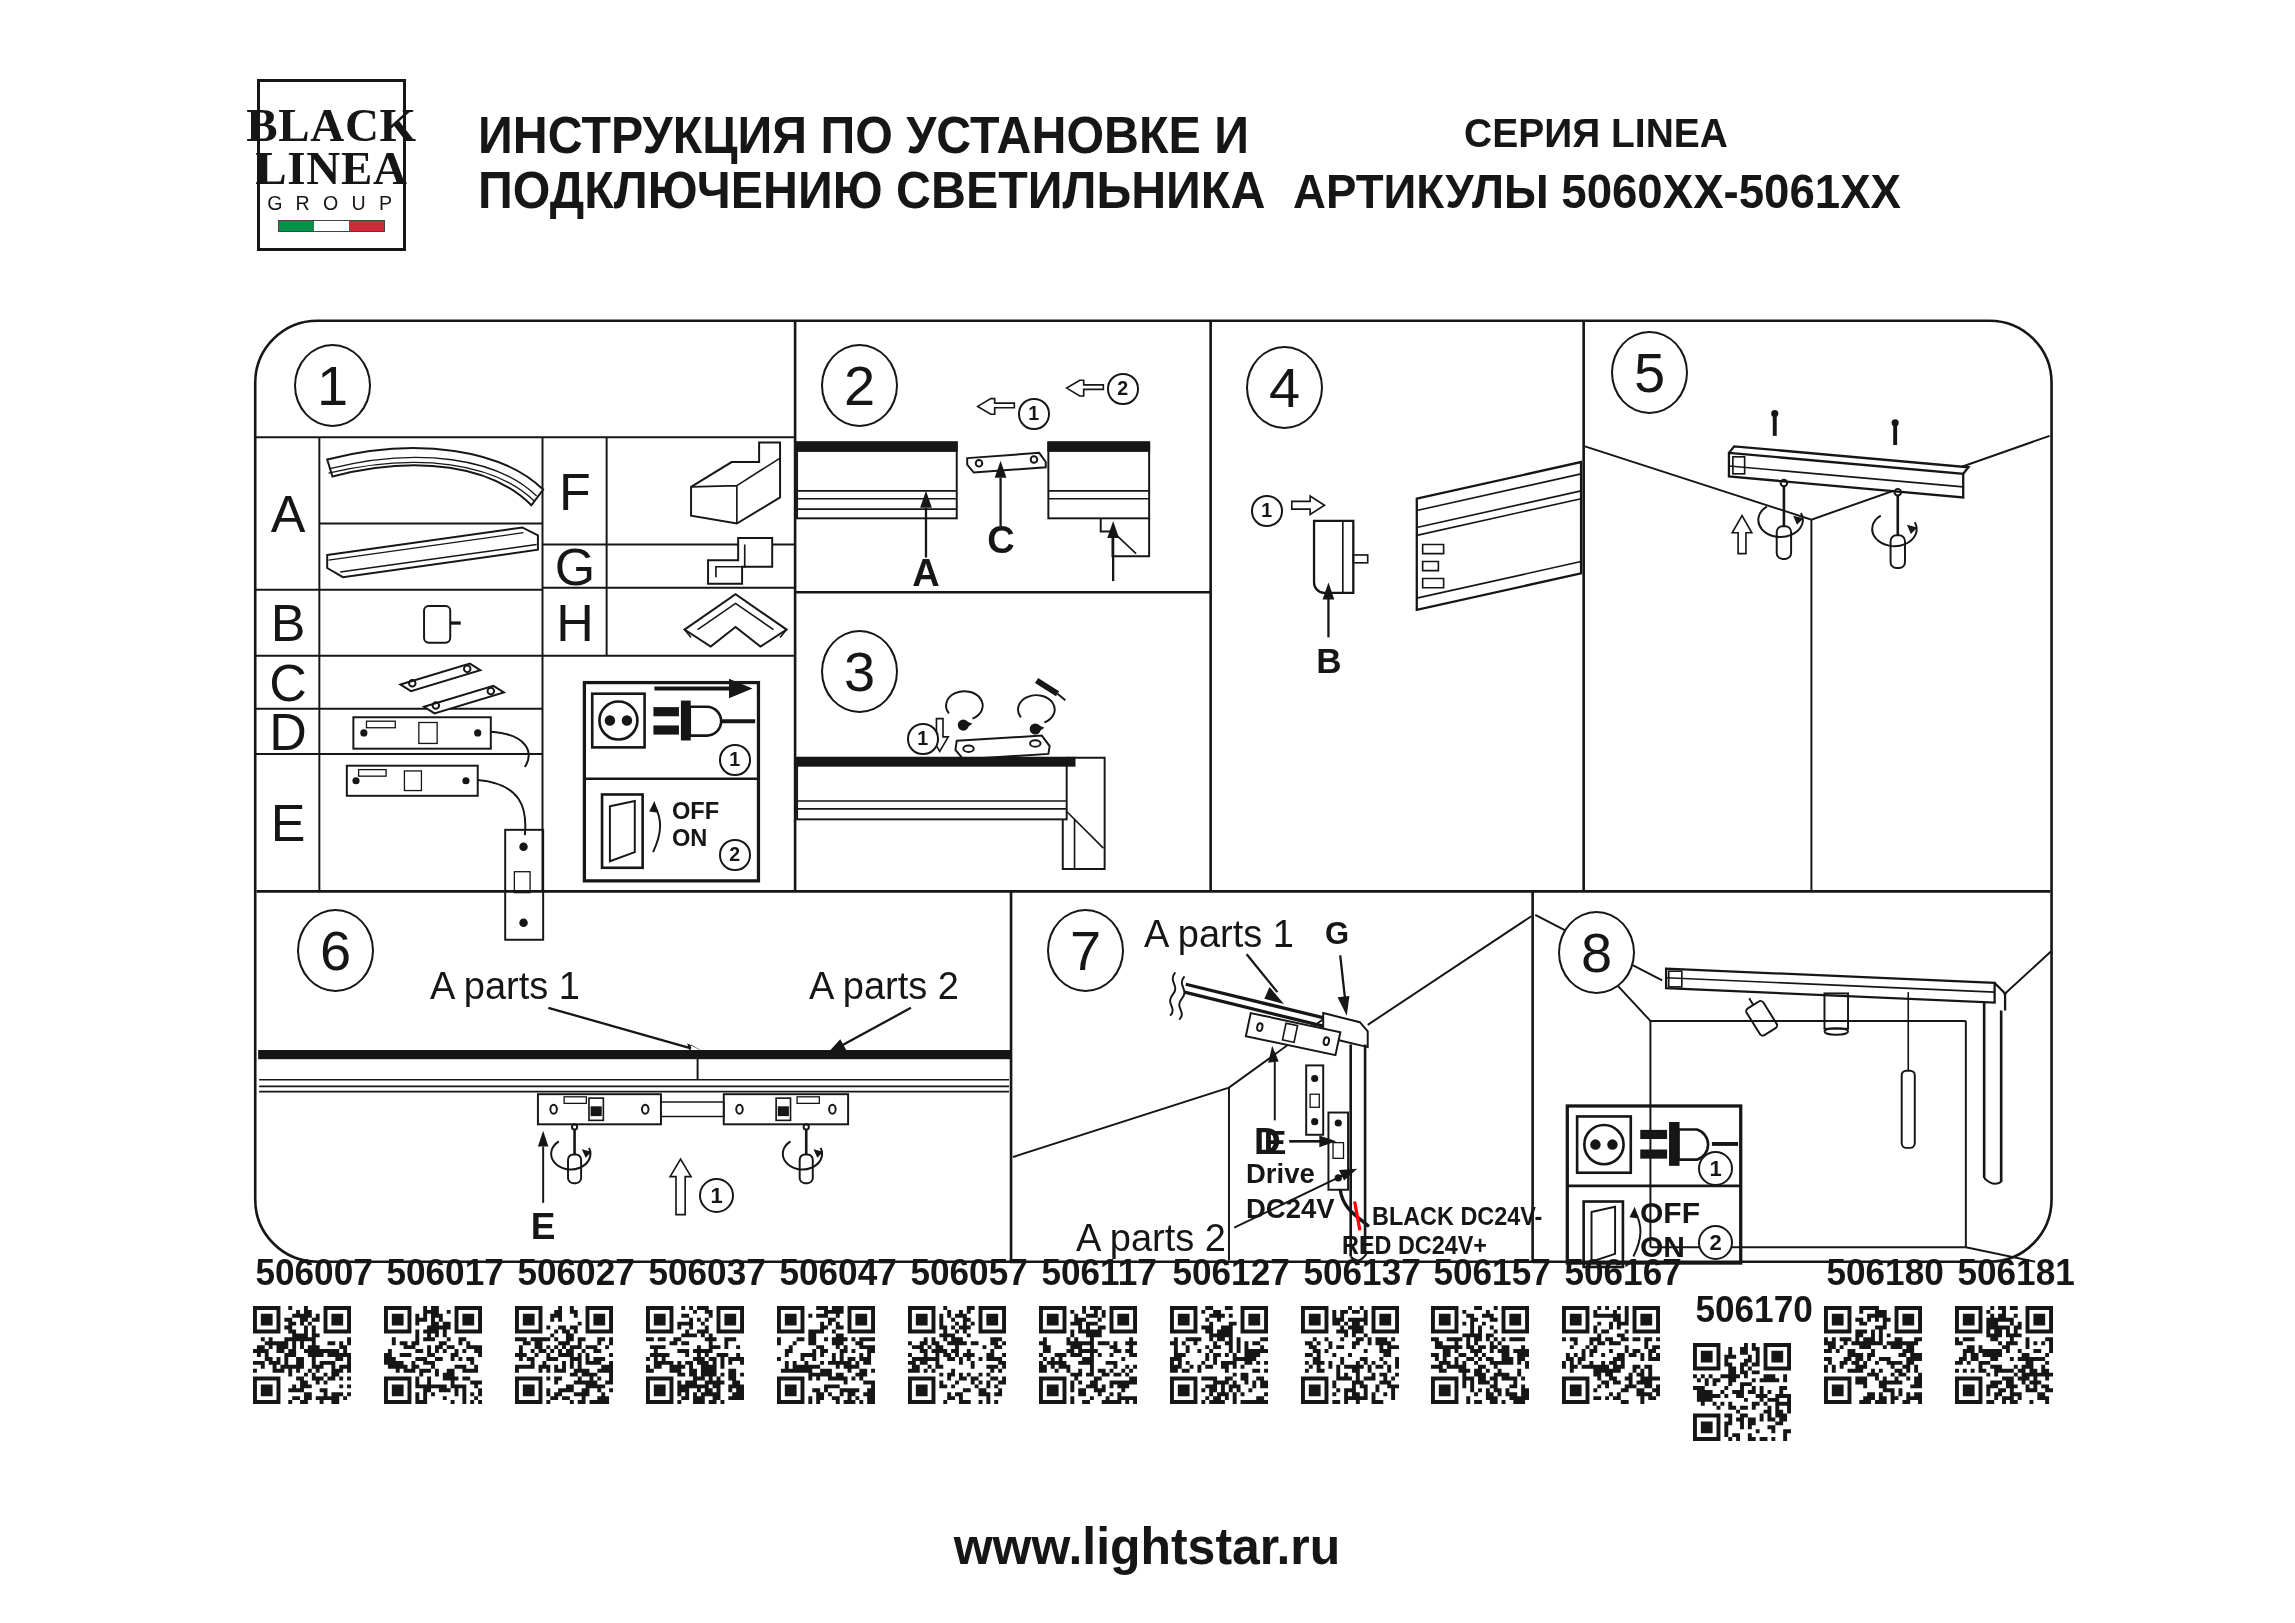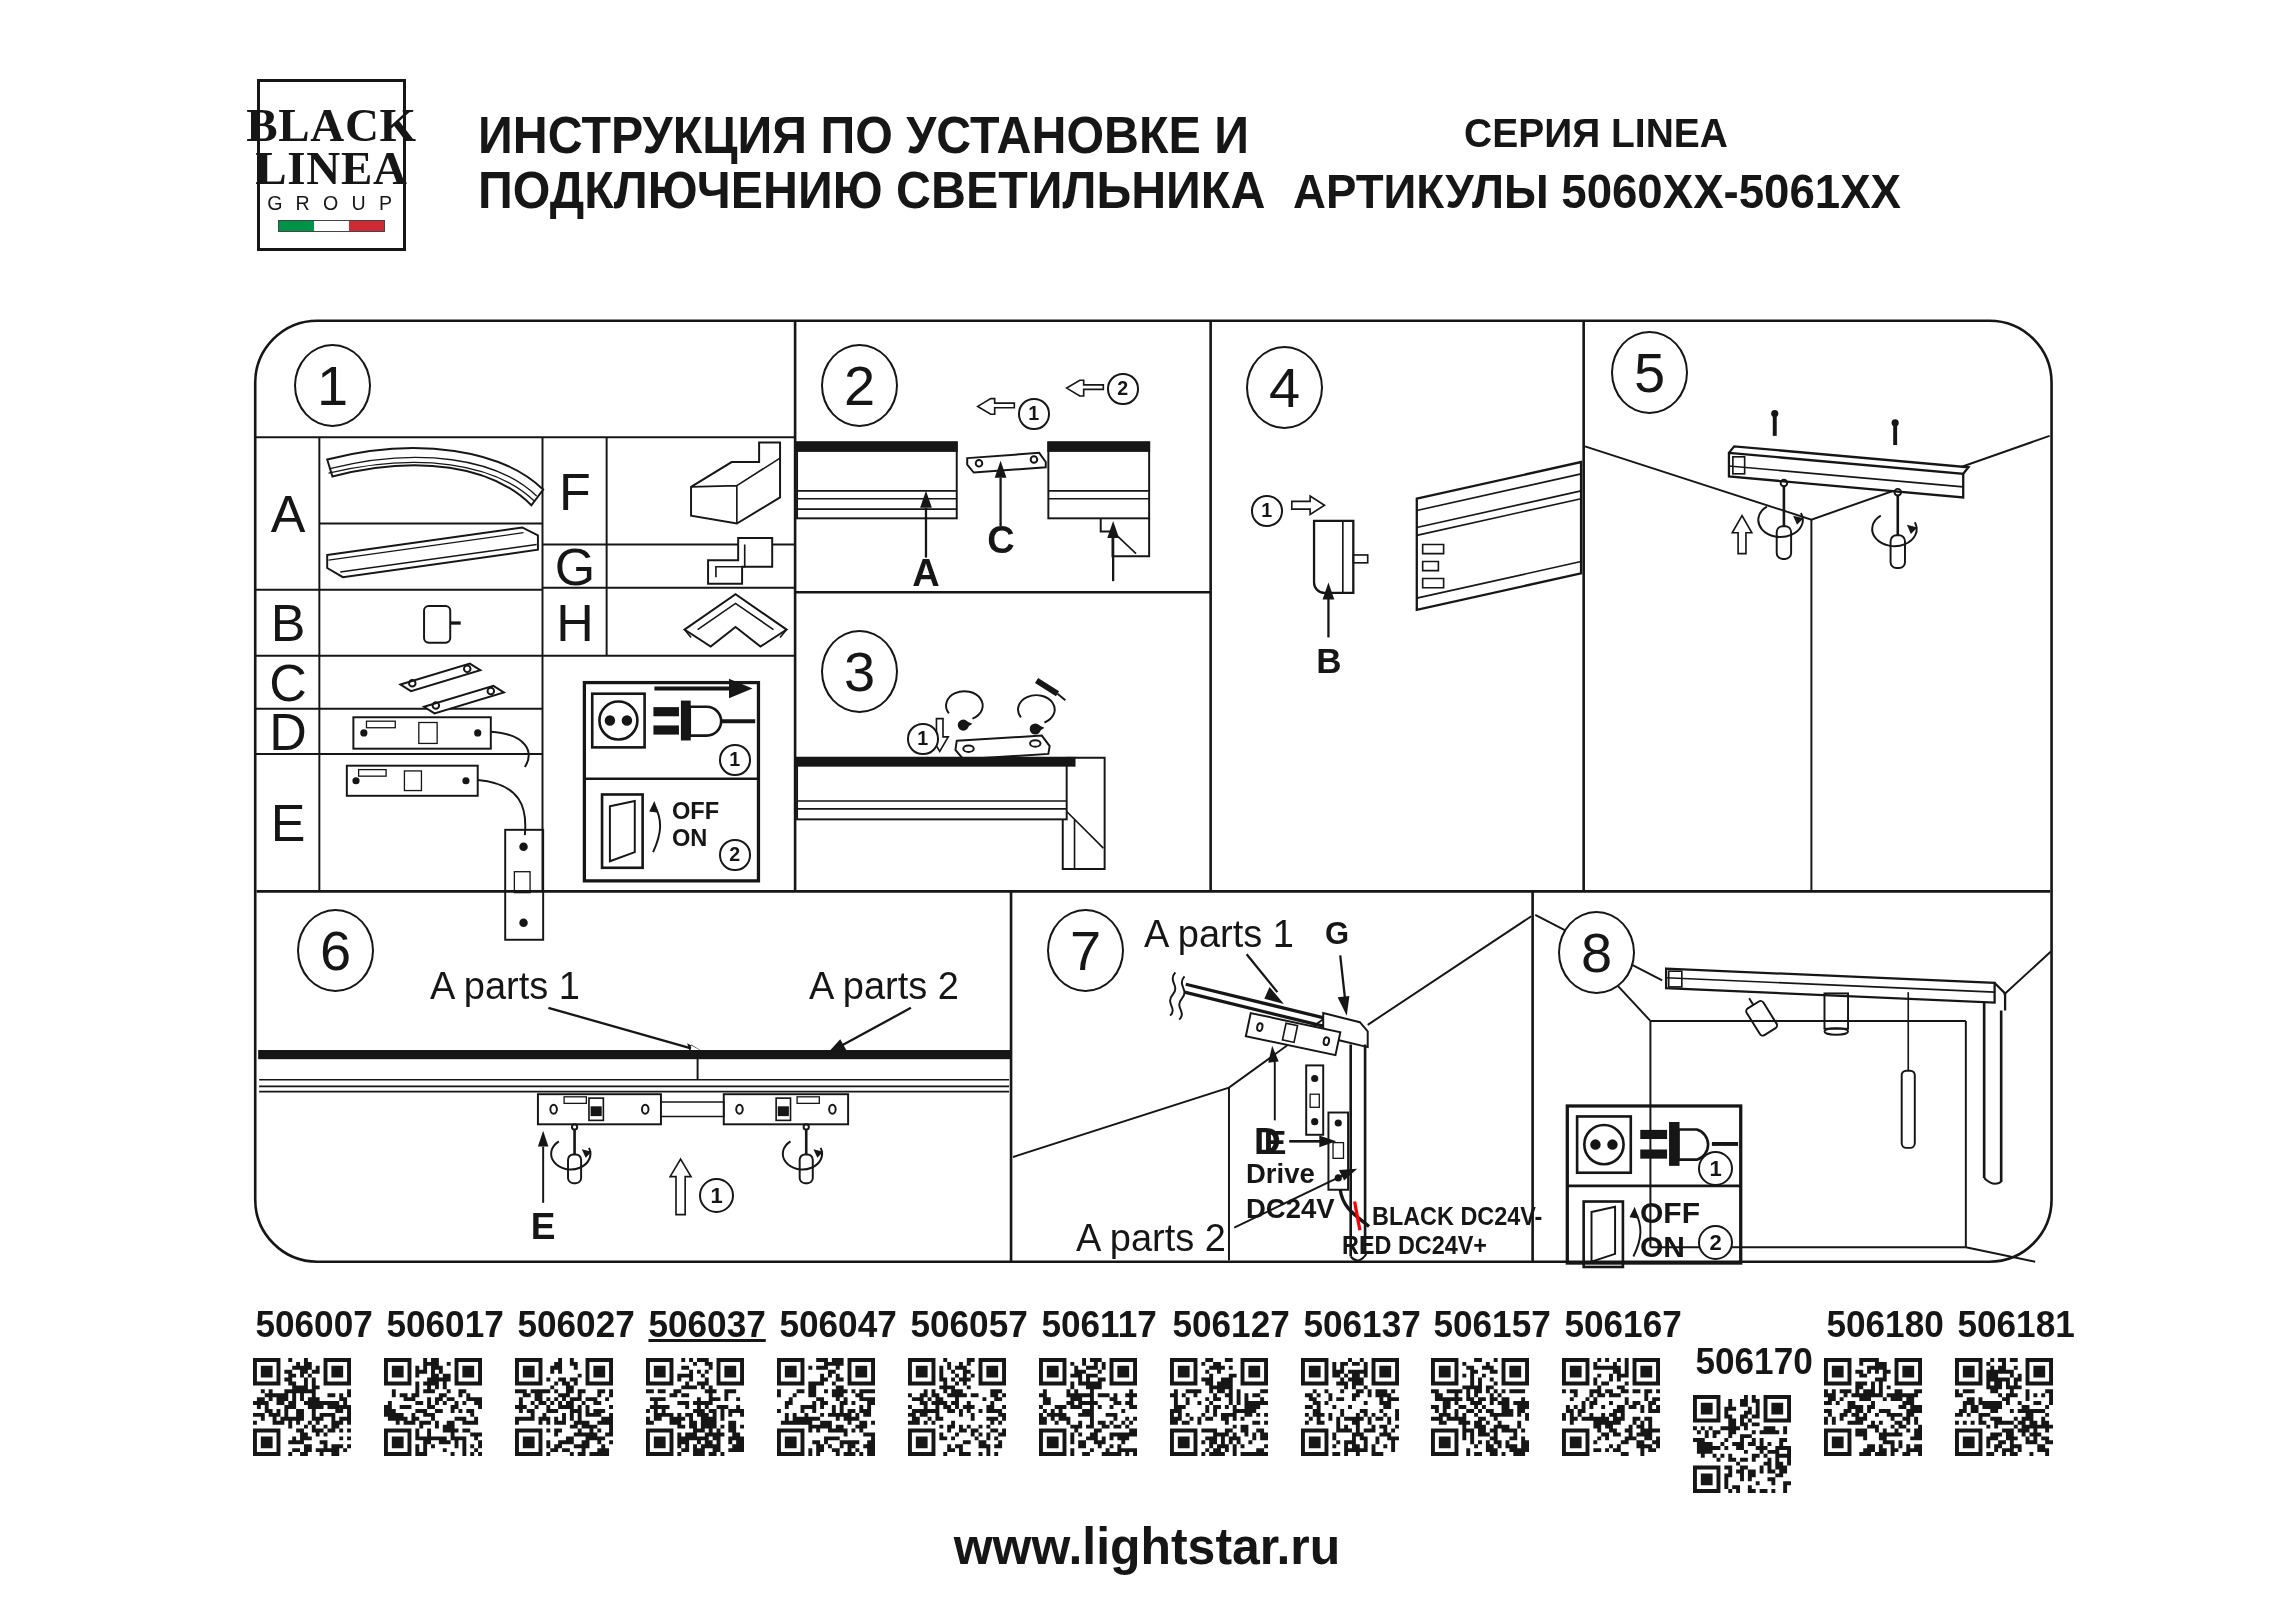--- a/index.html
+++ b/index.html
@@ -442,21 +442,21 @@
 
   <div class="abs badge lg" style="left:1698px;top:1151px;">
       <span>1</span>
     </div>
   <div class="abs txt b" style="left:1640px;top:1198px;font-size:30px;">OFF</div>
   <div class="abs txt b" style="left:1640px;top:1232px;font-size:30px;">ON</div>
   <div class="abs badge lg" style="left:1698px;top:1225px;">
       <span>2</span>
     </div>
 
-  <div class="abs" style="left:0;top:1304px;width:1841px;height:170px;">
+  <div class="abs" style="left:0;top:1252px;width:1841px;height:170px;">
       <div class="qr-item" style="left: 253px; top: 0px;">
         <div class="qr-label">506007</div>
         <div style="margin-top: 11.8px;"><svg width="98" height="98" viewBox="0 0 25 25">
     <rect width="25" height="25" fill="#fff"></rect>
     <path d="M9 0h1v1h-1zM13 0h1v1h-1zM11 1h1v1h-1zM13 1h1v1h-1zM14 1h1v1h-1zM10 2h1v1h-1zM11 2h1v1h-1zM12 2h1v1h-1zM13 2h1v1h-1zM14 2h1v1h-1zM16 2h1v1h-1zM8 3h1v1h-1zM9 3h1v1h-1zM12 3h1v1h-1zM13 3h1v1h-1zM15 3h1v1h-1zM16 3h1v1h-1zM9 4h1v1h-1zM10 4h1v1h-1zM12 4h1v1h-1zM14 4h1v1h-1zM8 5h1v1h-1zM9 5h1v1h-1zM13 5h1v1h-1zM15 5h1v1h-1zM9 6h1v1h-1zM10 6h1v1h-1zM13 6h1v1h-1zM15 6h1v1h-1zM10 7h1v1h-1zM11 7h1v1h-1zM12 7h1v1h-1zM13 7h1v1h-1zM15 7h1v1h-1zM16 7h1v1h-1zM2 8h1v1h-1zM4 8h1v1h-1zM8 8h1v1h-1zM9 8h1v1h-1zM10 8h1v1h-1zM11 8h1v1h-1zM12 8h1v1h-1zM13 8h1v1h-1zM14 8h1v1h-1zM15 8h1v1h-1zM24 8h1v1h-1zM3 9h1v1h-1zM4 9h1v1h-1zM5 9h1v1h-1zM6 9h1v1h-1zM7 9h1v1h-1zM8 9h1v1h-1zM10 9h1v1h-1zM12 9h1v1h-1zM15 9h1v1h-1zM19 9h1v1h-1zM20 9h1v1h-1zM22 9h1v1h-1zM24 9h1v1h-1zM1 10h1v1h-1zM2 10h1v1h-1zM4 10h1v1h-1zM6 10h1v1h-1zM7 10h1v1h-1zM8 10h1v1h-1zM10 10h1v1h-1zM12 10h1v1h-1zM14 10h1v1h-1zM15 10h1v1h-1zM16 10h1v1h-1zM22 10h1v1h-1zM23 10h1v1h-1zM0 11h1v1h-1zM1 11h1v1h-1zM2 11h1v1h-1zM3 11h1v1h-1zM6 11h1v1h-1zM7 11h1v1h-1zM9 11h1v1h-1zM10 11h1v1h-1zM13 11h1v1h-1zM14 11h1v1h-1zM15 11h1v1h-1zM16 11h1v1h-1zM17 11h1v1h-1zM18 11h1v1h-1zM19 11h1v1h-1zM20 11h1v1h-1zM21 11h1v1h-1zM23 11h1v1h-1zM1 12h1v1h-1zM3 12h1v1h-1zM8 12h1v1h-1zM9 12h1v1h-1zM10 12h1v1h-1zM14 12h1v1h-1zM15 12h1v1h-1zM16 12h1v1h-1zM17 12h1v1h-1zM19 12h1v1h-1zM20 12h1v1h-1zM21 12h1v1h-1zM22 12h1v1h-1zM23 12h1v1h-1zM24 12h1v1h-1zM3 13h1v1h-1zM4 13h1v1h-1zM6 13h1v1h-1zM8 13h1v1h-1zM11 13h1v1h-1zM12 13h1v1h-1zM15 13h1v1h-1zM21 13h1v1h-1zM22 13h1v1h-1zM24 13h1v1h-1zM0 14h1v1h-1zM1 14h1v1h-1zM2 14h1v1h-1zM4 14h1v1h-1zM5 14h1v1h-1zM6 14h1v1h-1zM8 14h1v1h-1zM11 14h1v1h-1zM12 14h1v1h-1zM15 14h1v1h-1zM17 14h1v1h-1zM18 14h1v1h-1zM19 14h1v1h-1zM20 14h1v1h-1zM24 14h1v1h-1zM2 15h1v1h-1zM5 15h1v1h-1zM7 15h1v1h-1zM8 15h1v1h-1zM9 15h1v1h-1zM10 15h1v1h-1zM11 15h1v1h-1zM12 15h1v1h-1zM15 15h1v1h-1zM16 15h1v1h-1zM17 15h1v1h-1zM20 15h1v1h-1zM22 15h1v1h-1zM23 15h1v1h-1zM24 15h1v1h-1zM0 16h1v1h-1zM5 16h1v1h-1zM6 16h1v1h-1zM7 16h1v1h-1zM9 16h1v1h-1zM11 16h1v1h-1zM14 16h1v1h-1zM16 16h1v1h-1zM20 16h1v1h-1zM21 16h1v1h-1zM22 16h1v1h-1zM24 16h1v1h-1zM9 17h1v1h-1zM13 17h1v1h-1zM15 17h1v1h-1zM18 17h1v1h-1zM20 17h1v1h-1zM21 17h1v1h-1zM11 18h1v1h-1zM12 18h1v1h-1zM15 18h1v1h-1zM16 18h1v1h-1zM17 18h1v1h-1zM19 18h1v1h-1zM20 18h1v1h-1zM22 18h1v1h-1zM24 18h1v1h-1zM12 19h1v1h-1zM13 19h1v1h-1zM16 19h1v1h-1zM18 19h1v1h-1zM10 20h1v1h-1zM12 20h1v1h-1zM13 20h1v1h-1zM14 20h1v1h-1zM22 20h1v1h-1zM24 20h1v1h-1zM9 21h1v1h-1zM10 21h1v1h-1zM11 21h1v1h-1zM12 21h1v1h-1zM17 21h1v1h-1zM18 21h1v1h-1zM13 22h1v1h-1zM14 22h1v1h-1zM18 22h1v1h-1zM20 22h1v1h-1zM21 22h1v1h-1zM22 22h1v1h-1zM24 22h1v1h-1zM10 23h1v1h-1zM11 23h1v1h-1zM13 23h1v1h-1zM14 23h1v1h-1zM16 23h1v1h-1zM17 23h1v1h-1zM18 23h1v1h-1zM19 23h1v1h-1zM20 23h1v1h-1zM21 23h1v1h-1zM23 23h1v1h-1zM9 24h1v1h-1zM12 24h1v1h-1zM13 24h1v1h-1zM17 24h1v1h-1zM20 24h1v1h-1zM21 24h1v1h-1z" fill="#161616"></path>
     <path d="M0 0h7v7h-7z M1 1h5v5h-5z M2 2h3v3h-3z M18 0h7v7h-7z M19 1h5v5h-5z M20 2h3v3h-3z M0 18h7v7h-7z M1 19h5v5h-5z M2 20h3v3h-3z" fill="#161616" fill-rule="evenodd"></path>
   </svg></div>
       </div>
       <div class="qr-item" style="left: 384px; top: 0px;">
         <div class="qr-label">506017</div>
@@ -467,21 +467,21 @@
   </svg></div>
       </div>
       <div class="qr-item" style="left: 515px; top: 0px;">
         <div class="qr-label">506027</div>
         <div style="margin-top: 11.8px;"><svg width="98" height="98" viewBox="0 0 25 25">
     <rect width="25" height="25" fill="#fff"></rect>
     <path d="M11 0h1v1h-1zM14 0h1v1h-1zM10 1h1v1h-1zM11 1h1v1h-1zM14 1h1v1h-1zM15 1h1v1h-1zM9 2h1v1h-1zM10 2h1v1h-1zM11 2h1v1h-1zM15 2h1v1h-1zM9 3h1v1h-1zM11 3h1v1h-1zM16 4h1v1h-1zM8 5h1v1h-1zM11 5h1v1h-1zM12 5h1v1h-1zM14 5h1v1h-1zM15 5h1v1h-1zM10 6h1v1h-1zM12 6h1v1h-1zM13 6h1v1h-1zM15 6h1v1h-1zM9 7h1v1h-1zM13 7h1v1h-1zM14 7h1v1h-1zM0 8h1v1h-1zM1 8h1v1h-1zM2 8h1v1h-1zM4 8h1v1h-1zM5 8h1v1h-1zM6 8h1v1h-1zM7 8h1v1h-1zM8 8h1v1h-1zM10 8h1v1h-1zM13 8h1v1h-1zM14 8h1v1h-1zM16 8h1v1h-1zM17 8h1v1h-1zM21 8h1v1h-1zM22 8h1v1h-1zM24 8h1v1h-1zM2 9h1v1h-1zM3 9h1v1h-1zM5 9h1v1h-1zM6 9h1v1h-1zM11 9h1v1h-1zM12 9h1v1h-1zM13 9h1v1h-1zM16 9h1v1h-1zM21 9h1v1h-1zM24 9h1v1h-1zM1 10h1v1h-1zM5 10h1v1h-1zM6 10h1v1h-1zM8 10h1v1h-1zM10 10h1v1h-1zM12 10h1v1h-1zM14 10h1v1h-1zM15 10h1v1h-1zM16 10h1v1h-1zM18 10h1v1h-1zM19 10h1v1h-1zM20 10h1v1h-1zM23 10h1v1h-1zM1 11h1v1h-1zM4 11h1v1h-1zM6 11h1v1h-1zM7 11h1v1h-1zM9 11h1v1h-1zM11 11h1v1h-1zM13 11h1v1h-1zM14 11h1v1h-1zM17 11h1v1h-1zM20 11h1v1h-1zM21 11h1v1h-1zM0 12h1v1h-1zM1 12h1v1h-1zM2 12h1v1h-1zM5 12h1v1h-1zM8 12h1v1h-1zM11 12h1v1h-1zM12 12h1v1h-1zM13 12h1v1h-1zM14 12h1v1h-1zM16 12h1v1h-1zM18 12h1v1h-1zM24 12h1v1h-1zM1 13h1v1h-1zM3 13h1v1h-1zM4 13h1v1h-1zM8 13h1v1h-1zM9 13h1v1h-1zM10 13h1v1h-1zM14 13h1v1h-1zM15 13h1v1h-1zM16 13h1v1h-1zM18 13h1v1h-1zM20 13h1v1h-1zM21 13h1v1h-1zM22 13h1v1h-1zM4 14h1v1h-1zM7 14h1v1h-1zM12 14h1v1h-1zM14 14h1v1h-1zM16 14h1v1h-1zM18 14h1v1h-1zM19 14h1v1h-1zM20 14h1v1h-1zM21 14h1v1h-1zM24 14h1v1h-1zM0 15h1v1h-1zM1 15h1v1h-1zM2 15h1v1h-1zM3 15h1v1h-1zM4 15h1v1h-1zM6 15h1v1h-1zM7 15h1v1h-1zM8 15h1v1h-1zM10 15h1v1h-1zM12 15h1v1h-1zM14 15h1v1h-1zM16 15h1v1h-1zM22 15h1v1h-1zM23 15h1v1h-1zM24 15h1v1h-1zM0 16h1v1h-1zM6 16h1v1h-1zM8 16h1v1h-1zM10 16h1v1h-1zM11 16h1v1h-1zM12 16h1v1h-1zM15 16h1v1h-1zM16 16h1v1h-1zM17 16h1v1h-1zM18 16h1v1h-1zM21 16h1v1h-1zM22 16h1v1h-1zM23 16h1v1h-1zM24 16h1v1h-1zM14 17h1v1h-1zM15 17h1v1h-1zM17 17h1v1h-1zM18 17h1v1h-1zM19 17h1v1h-1zM20 17h1v1h-1zM24 17h1v1h-1zM8 18h1v1h-1zM10 18h1v1h-1zM11 18h1v1h-1zM16 18h1v1h-1zM19 18h1v1h-1zM21 18h1v1h-1zM24 18h1v1h-1zM10 19h1v1h-1zM15 19h1v1h-1zM16 19h1v1h-1zM17 19h1v1h-1zM18 19h1v1h-1zM19 19h1v1h-1zM20 19h1v1h-1zM23 19h1v1h-1zM24 19h1v1h-1zM13 20h1v1h-1zM14 20h1v1h-1zM18 20h1v1h-1zM19 20h1v1h-1zM20 20h1v1h-1zM21 20h1v1h-1zM22 20h1v1h-1zM8 21h1v1h-1zM11 21h1v1h-1zM12 21h1v1h-1zM13 21h1v1h-1zM14 21h1v1h-1zM17 21h1v1h-1zM18 21h1v1h-1zM21 21h1v1h-1zM24 21h1v1h-1zM8 22h1v1h-1zM10 22h1v1h-1zM11 22h1v1h-1zM15 22h1v1h-1zM16 22h1v1h-1zM17 22h1v1h-1zM18 22h1v1h-1zM22 22h1v1h-1zM9 23h1v1h-1zM10 23h1v1h-1zM12 23h1v1h-1zM13 23h1v1h-1zM17 23h1v1h-1zM21 23h1v1h-1zM22 23h1v1h-1zM23 23h1v1h-1zM8 24h1v1h-1zM14 24h1v1h-1zM16 24h1v1h-1zM17 24h1v1h-1zM19 24h1v1h-1zM20 24h1v1h-1zM21 24h1v1h-1zM22 24h1v1h-1zM23 24h1v1h-1z" fill="#161616"></path>
     <path d="M0 0h7v7h-7z M1 1h5v5h-5z M2 2h3v3h-3z M18 0h7v7h-7z M19 1h5v5h-5z M20 2h3v3h-3z M0 18h7v7h-7z M1 19h5v5h-5z M2 20h3v3h-3z" fill="#161616" fill-rule="evenodd"></path>
   </svg></div>
       </div>
-      <div class="qr-item" style="left: 646px; top: 0px; text-decoration: underline;">
+      <div class="qr-item" style="left: 646px; top: 0px;">
         <div class="qr-label">506037</div>
         <div style="margin-top: 11.8px;"><svg width="98" height="98" viewBox="0 0 25 25">
     <rect width="25" height="25" fill="#fff"></rect>
     <path d="M9 0h1v1h-1zM11 0h1v1h-1zM13 0h1v1h-1zM14 0h1v1h-1zM15 0h1v1h-1zM12 1h1v1h-1zM15 1h1v1h-1zM16 1h1v1h-1zM9 2h1v1h-1zM10 2h1v1h-1zM16 2h1v1h-1zM11 3h1v1h-1zM13 3h1v1h-1zM15 3h1v1h-1zM8 4h1v1h-1zM9 4h1v1h-1zM10 4h1v1h-1zM11 4h1v1h-1zM14 4h1v1h-1zM8 5h1v1h-1zM11 5h1v1h-1zM15 5h1v1h-1zM10 6h1v1h-1zM13 6h1v1h-1zM14 6h1v1h-1zM15 6h1v1h-1zM9 7h1v1h-1zM10 7h1v1h-1zM11 7h1v1h-1zM12 7h1v1h-1zM14 7h1v1h-1zM16 7h1v1h-1zM0 8h1v1h-1zM1 8h1v1h-1zM3 8h1v1h-1zM4 8h1v1h-1zM7 8h1v1h-1zM8 8h1v1h-1zM15 8h1v1h-1zM16 8h1v1h-1zM17 8h1v1h-1zM20 8h1v1h-1zM21 8h1v1h-1zM22 8h1v1h-1zM6 9h1v1h-1zM7 9h1v1h-1zM9 9h1v1h-1zM10 9h1v1h-1zM16 9h1v1h-1zM20 9h1v1h-1zM1 10h1v1h-1zM2 10h1v1h-1zM3 10h1v1h-1zM4 10h1v1h-1zM13 10h1v1h-1zM16 10h1v1h-1zM17 10h1v1h-1zM18 10h1v1h-1zM20 10h1v1h-1zM23 10h1v1h-1zM2 11h1v1h-1zM8 11h1v1h-1zM9 11h1v1h-1zM10 11h1v1h-1zM12 11h1v1h-1zM13 11h1v1h-1zM14 11h1v1h-1zM15 11h1v1h-1zM16 11h1v1h-1zM1 12h1v1h-1zM2 12h1v1h-1zM3 12h1v1h-1zM4 12h1v1h-1zM5 12h1v1h-1zM10 12h1v1h-1zM13 12h1v1h-1zM15 12h1v1h-1zM18 12h1v1h-1zM19 12h1v1h-1zM20 12h1v1h-1zM23 12h1v1h-1zM0 13h1v1h-1zM2 13h1v1h-1zM4 13h1v1h-1zM12 13h1v1h-1zM13 13h1v1h-1zM14 13h1v1h-1zM16 13h1v1h-1zM17 13h1v1h-1zM19 13h1v1h-1zM21 13h1v1h-1zM22 13h1v1h-1zM23 13h1v1h-1zM24 13h1v1h-1zM2 14h1v1h-1zM3 14h1v1h-1zM4 14h1v1h-1zM5 14h1v1h-1zM6 14h1v1h-1zM8 14h1v1h-1zM10 14h1v1h-1zM11 14h1v1h-1zM13 14h1v1h-1zM14 14h1v1h-1zM15 14h1v1h-1zM17 14h1v1h-1zM19 14h1v1h-1zM21 14h1v1h-1zM24 14h1v1h-1zM0 15h1v1h-1zM2 15h1v1h-1zM3 15h1v1h-1zM6 15h1v1h-1zM7 15h1v1h-1zM8 15h1v1h-1zM9 15h1v1h-1zM11 15h1v1h-1zM14 15h1v1h-1zM15 15h1v1h-1zM16 15h1v1h-1zM17 15h1v1h-1zM19 15h1v1h-1zM0 16h1v1h-1zM1 16h1v1h-1zM6 16h1v1h-1zM7 16h1v1h-1zM8 16h1v1h-1zM11 16h1v1h-1zM12 16h1v1h-1zM14 16h1v1h-1zM15 16h1v1h-1zM16 16h1v1h-1zM17 16h1v1h-1zM21 16h1v1h-1zM22 16h1v1h-1zM8 17h1v1h-1zM9 17h1v1h-1zM11 17h1v1h-1zM12 17h1v1h-1zM14 17h1v1h-1zM15 17h1v1h-1zM16 17h1v1h-1zM17 17h1v1h-1zM19 17h1v1h-1zM21 17h1v1h-1zM22 17h1v1h-1zM24 17h1v1h-1zM12 18h1v1h-1zM13 18h1v1h-1zM14 18h1v1h-1zM16 18h1v1h-1zM18 18h1v1h-1zM21 18h1v1h-1zM22 18h1v1h-1zM8 19h1v1h-1zM10 19h1v1h-1zM11 19h1v1h-1zM12 19h1v1h-1zM15 19h1v1h-1zM16 19h1v1h-1zM17 19h1v1h-1zM18 19h1v1h-1zM19 19h1v1h-1zM22 19h1v1h-1zM23 19h1v1h-1zM8 20h1v1h-1zM9 20h1v1h-1zM10 20h1v1h-1zM11 20h1v1h-1zM12 20h1v1h-1zM13 20h1v1h-1zM14 20h1v1h-1zM15 20h1v1h-1zM17 20h1v1h-1zM18 20h1v1h-1zM21 20h1v1h-1zM22 20h1v1h-1zM23 20h1v1h-1zM24 20h1v1h-1zM8 21h1v1h-1zM9 21h1v1h-1zM10 21h1v1h-1zM13 21h1v1h-1zM15 21h1v1h-1zM16 21h1v1h-1zM18 21h1v1h-1zM21 21h1v1h-1zM23 21h1v1h-1zM24 21h1v1h-1zM8 22h1v1h-1zM10 22h1v1h-1zM12 22h1v1h-1zM14 22h1v1h-1zM15 22h1v1h-1zM16 22h1v1h-1zM17 22h1v1h-1zM18 22h1v1h-1zM22 22h1v1h-1zM23 22h1v1h-1zM24 22h1v1h-1zM9 23h1v1h-1zM10 23h1v1h-1zM12 23h1v1h-1zM13 23h1v1h-1zM14 23h1v1h-1zM17 23h1v1h-1zM18 23h1v1h-1zM21 23h1v1h-1zM22 23h1v1h-1zM23 23h1v1h-1zM24 23h1v1h-1zM8 24h1v1h-1zM12 24h1v1h-1zM13 24h1v1h-1zM14 24h1v1h-1zM16 24h1v1h-1zM17 24h1v1h-1zM19 24h1v1h-1z" fill="#161616"></path>
     <path d="M0 0h7v7h-7z M1 1h5v5h-5z M2 2h3v3h-3z M18 0h7v7h-7z M19 1h5v5h-5z M20 2h3v3h-3z M0 18h7v7h-7z M1 19h5v5h-5z M2 20h3v3h-3z" fill="#161616" fill-rule="evenodd"></path>
   </svg></div>
       </div>
       <div class="qr-item" style="left: 777px; top: 0px;">
         <div class="qr-label">506047</div>
         <div style="margin-top: 11.8px;"><svg width="98" height="98" viewBox="0 0 25 25">

